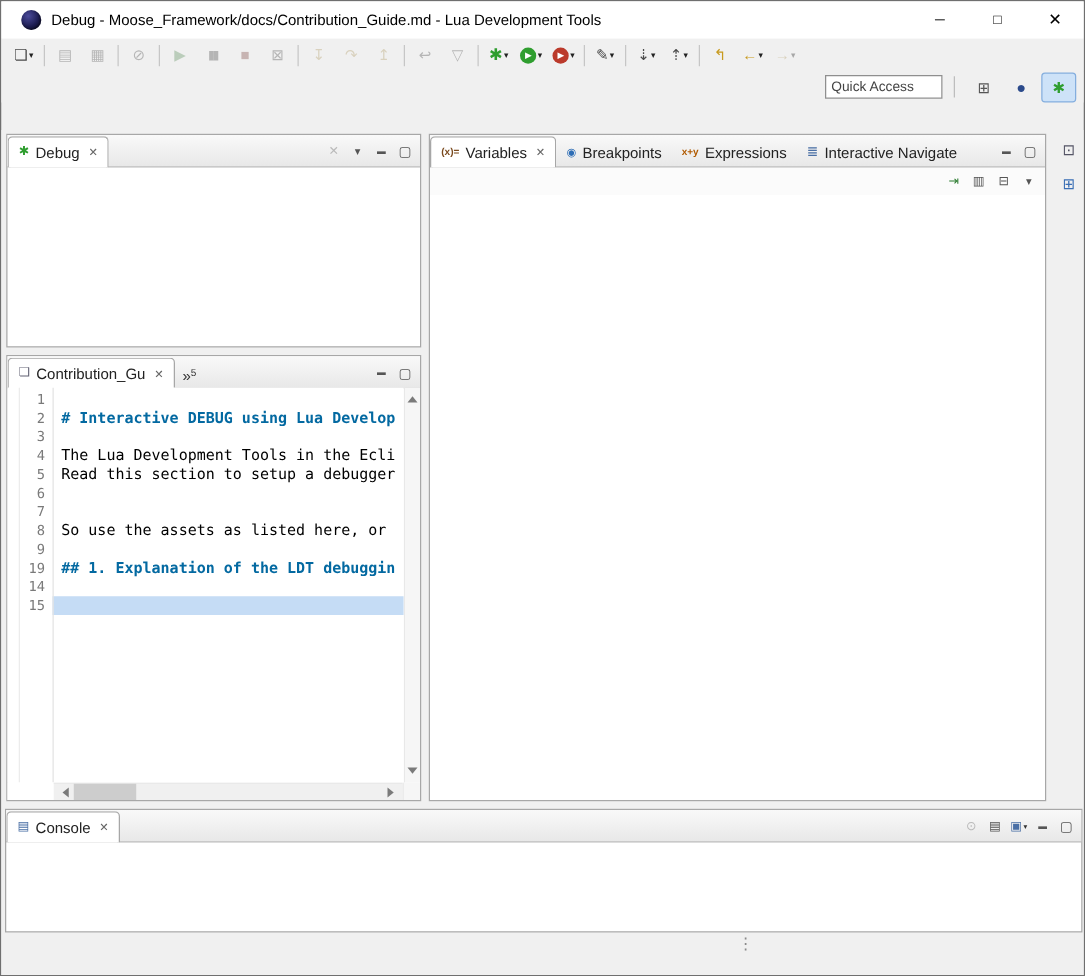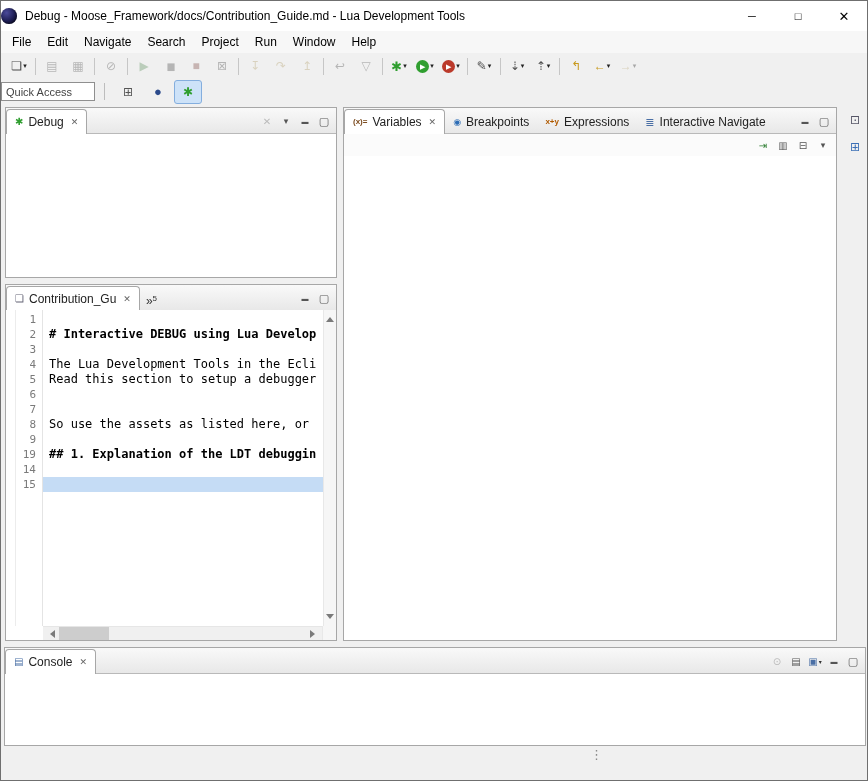--- a/index.html
+++ b/index.html
@@ -4,21 +4,21 @@
 <style>
   html,body{margin:0;padding:0;background:#d8d8d8;}
   .app{position:relative;width:868px;height:781px;box-sizing:border-box;background:#f0f0f0;
        border:1px solid #6f6f6f;overflow:hidden;
        font-family:"Liberation Sans","DejaVu Sans",sans-serif;font-size:12px;color:#111;
        -webkit-font-smoothing:antialiased;}
   i{font-style:normal}
   :empty.ticon,:empty.tclose{display:none}
 
   
-  .titlebar{height:30px;background:#ffffff;display:flex;align-items:center;padding-left:0;}
+  .titlebar{height:30px;background:#ffffff;display:flex;align-items:center;padding-left:16px;}
   .app-icon{width:16px;height:16px;border-radius:50%;
     background:radial-gradient(circle at 35% 30%,#4a4a9a 0%,#1d1d52 55%,#0d0d2e 100%);
     box-shadow:inset -1px -1px 2px rgba(0,0,0,.5);margin-right:8px;flex:none;}
   .title{font-size:12px;color:#000;white-space:nowrap;overflow:hidden;}
   .win-controls{margin-left:auto;display:flex;height:30px;}
   .wc{width:46px;height:30px;display:flex;align-items:center;justify-content:center;
       font-size:11px;color:#000;cursor:default;}
   .wc.close{font-size:13px;}
 
   
@@ -36,21 +36,21 @@
   .green i{color:#2f9e2f;}
   .red i{color:#b03a2e;}
   .bug i{color:#2f9e2f;font-size:13px;}
   .runc i,.extc i{display:inline-block;width:13px;height:13px;border-radius:50%;
         background:#2f9e2f;color:#fff;font-size:7px;line-height:13px;text-align:center;}
   .extc i{background:#bb3a2b;}
   .pausepair i{letter-spacing:-2px;font-size:10px;}
 
   
   .qa-row{height:25px;background:#f0f0f0;display:flex;align-items:center;
-          padding-right:6px;gap:3px;}
+          justify-content:flex-end;padding-right:6px;gap:3px;}
   .qa-input{width:84px;height:17px;border:1px solid #8f8f8f;font-size:11px;padding:0 4px;
             font-family:"Liberation Sans","DejaVu Sans",sans-serif;background:#fff;}
   .qa-input::placeholder{color:#444;opacity:1;}
   .qa-sep{width:1px;height:17px;background:#bdbdbd;margin:0 6px;}
   .pbtn{width:26px;height:22px;display:inline-flex;align-items:center;justify-content:center;
         border-radius:3px;border:1px solid transparent;font-size:12px;color:#555;}
   .pbtn[data-active="true"]{background:#cde2f8;border-color:#84aede;}
   .pbtn[data-name="ldt-perspective-button"] i{color:#2b4a8b;font-size:13px;}
   .pbtn[data-name="debug-perspective-button"] i{color:#2f9e2f;}
 
@@ -93,21 +93,21 @@
   .tab-overflow sub{font-size:8px;}
   .ed-body{position:absolute;left:0;right:0;top:25px;bottom:0;display:flex;flex-direction:column;}
   .ed-main{display:flex;flex:1;min-height:0;}
   .code{flex:1;position:relative;overflow:hidden;padding-top:2px;background:#fff;}
   .gline1{position:absolute;left:9px;top:0;bottom:0;border-left:1px solid #ececec;}
   .gline2{position:absolute;left:36px;top:0;bottom:0;border-left:1px solid #e4e4e4;}
   .cl{display:flex;height:15px;font-family:"DejaVu Sans Mono","Liberation Mono",monospace;
       font-size:12px;line-height:15px;}
   .ln{width:30px;text-align:right;padding-right:6px;color:#7a7a7a;font-size:11px;flex:none;}
   .lt{flex:1;padding-left:7px;white-space:pre;overflow:hidden;color:#000;}
-  .cl[data-kind="heading"] .lt{color:#000000;font-weight:bold;}
+  .cl[data-kind="heading"] .lt{color:#0369a1;font-weight:bold;}
   .cl[data-kind="note"] .lt{font-style:italic;}
   .cl[data-kind="selected"] .lt{background:#c5dcf5;}
   .vs{width:13px;flex:none;background:#f6f6f6;border-left:1px solid #e8e8e8;
       display:flex;flex-direction:column;justify-content:space-between;align-items:center;
       padding:3px 0;box-sizing:border-box;}
   .tri-up{width:0;height:0;border:4px solid transparent;border-bottom:5px solid #7a7a7a;}
   .tri-dn{width:0;height:0;border:4px solid transparent;border-top:5px solid #7a7a7a;}
   .tri-lf{width:0;height:0;border:4px solid transparent;border-right:5px solid #7a7a7a;}
   .tri-rt{width:0;height:0;border:4px solid transparent;border-left:5px solid #7a7a7a;}
   .ed-hs{height:14px;display:flex;flex:none;}
@@ -141,31 +141,20 @@
   <div class="titlebar" data-name="titlebar">
     <span class="app-icon" data-name="app-icon"></span>
     <span class="title" data-name="window-title">Debug - Moose_Framework/docs/Contribution_Guide.md - Lua Development Tools</span>
     <div class="win-controls" data-name="window-controls">
       <div class="wc" data-name="minimize-window-button">─</div>
       <div class="wc" data-name="maximize-window-button">□</div>
       <div class="wc close" data-name="close-window-button">✕</div>
     </div>
   </div>
 
-  <div class="menubar" data-name="menubar">
-
-  <span class="menu-item" data-name="menu-item">File</span>
-      <span class="menu-item" data-name="menu-item">Edit</span>
-      <span class="menu-item" data-name="menu-item">Navigate</span>
-      <span class="menu-item" data-name="menu-item">Search</span>
-      <span class="menu-item" data-name="menu-item">Project</span>
-      <span class="menu-item" data-name="menu-item">Run</span>
-      <span class="menu-item" data-name="menu-item">Window</span>
-      <span class="menu-item" data-name="menu-item">Help</span>
-    </div>
 
   <div class="toolbar" data-name="main-toolbar">
 
   <span class="tbtn" data-name="new-button" data-dropdown="true" title="new-button">
         <i class="g">❏</i>
       </span>
       <span class="tsep" data-name="toolbar-separator" title="toolbar-separator"><i class="g"></i></span>
       <span class="tbtn" data-name="save-button" data-disabled="true" title="save-button">
         <i class="g">▤</i>
       </span>

